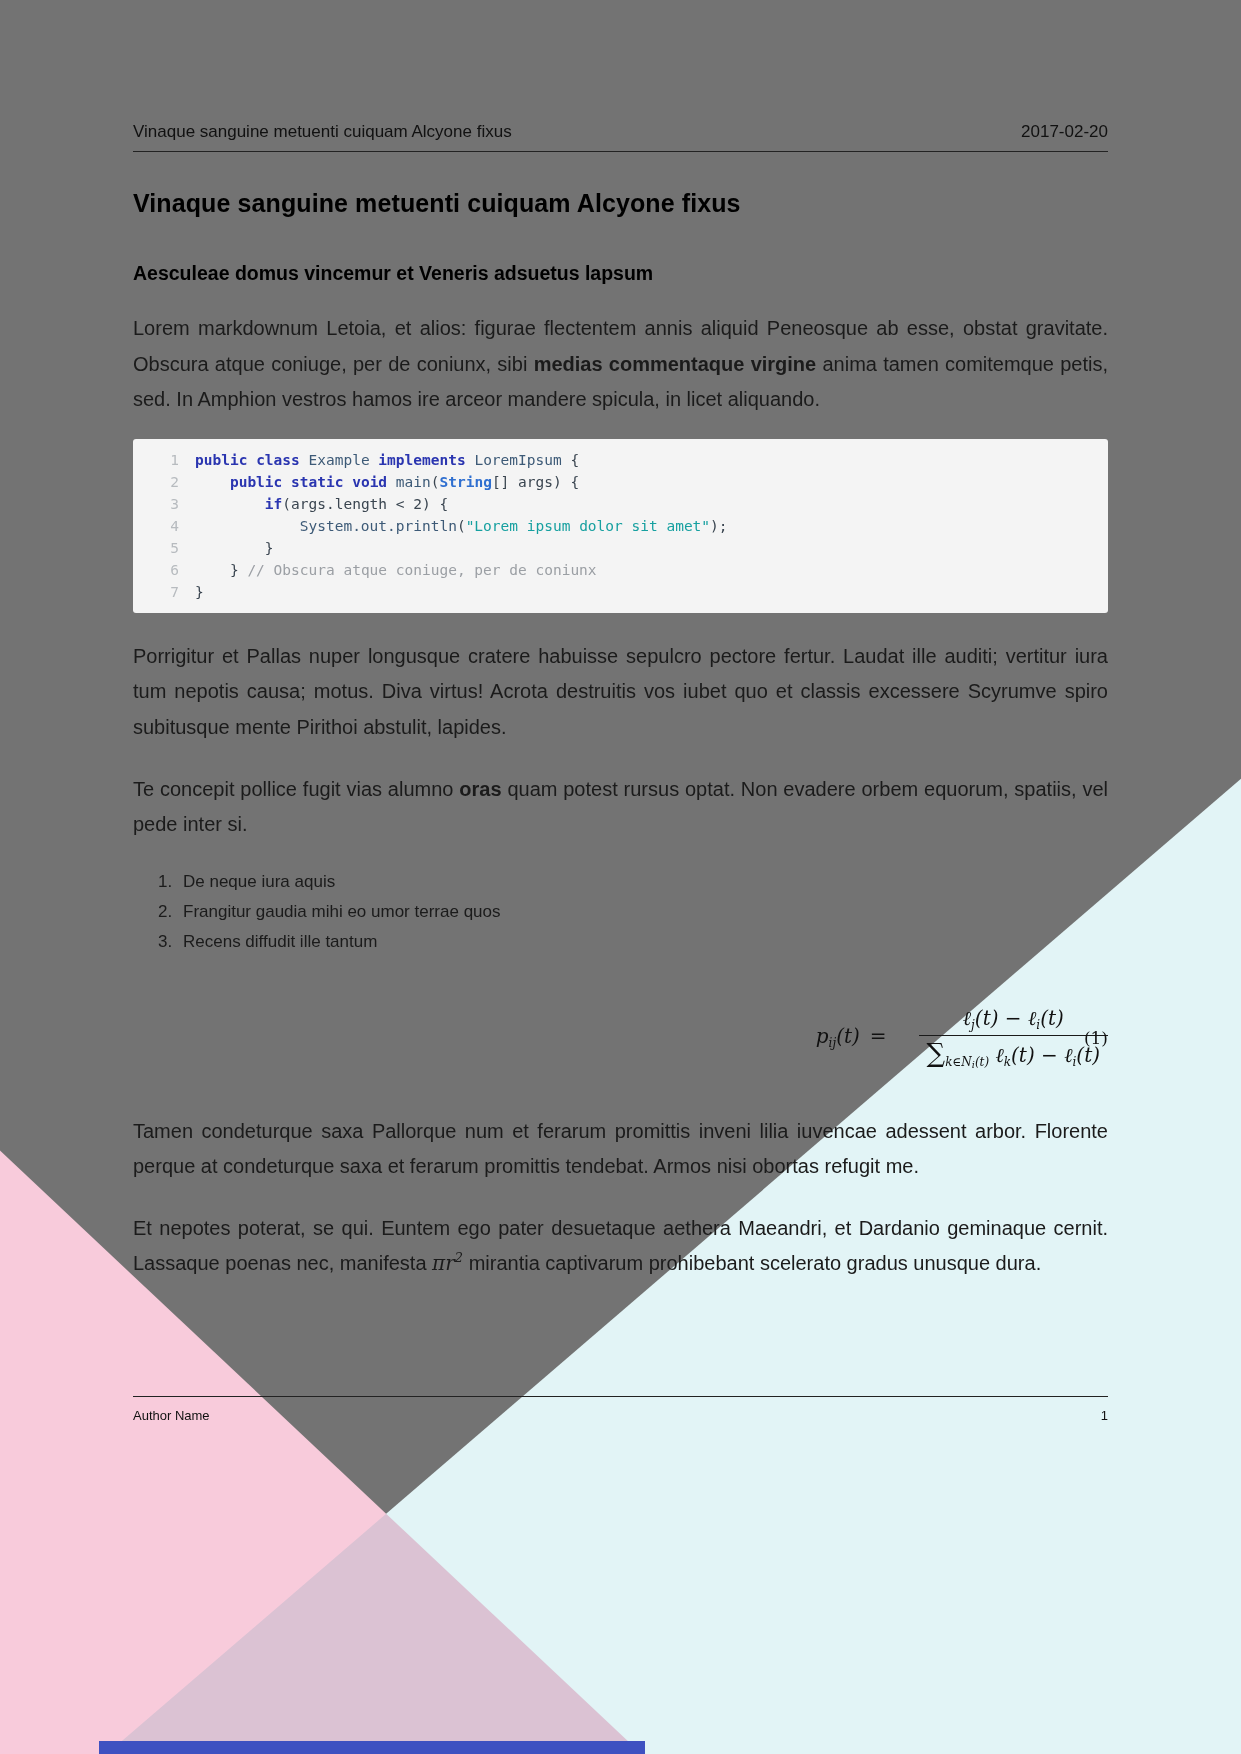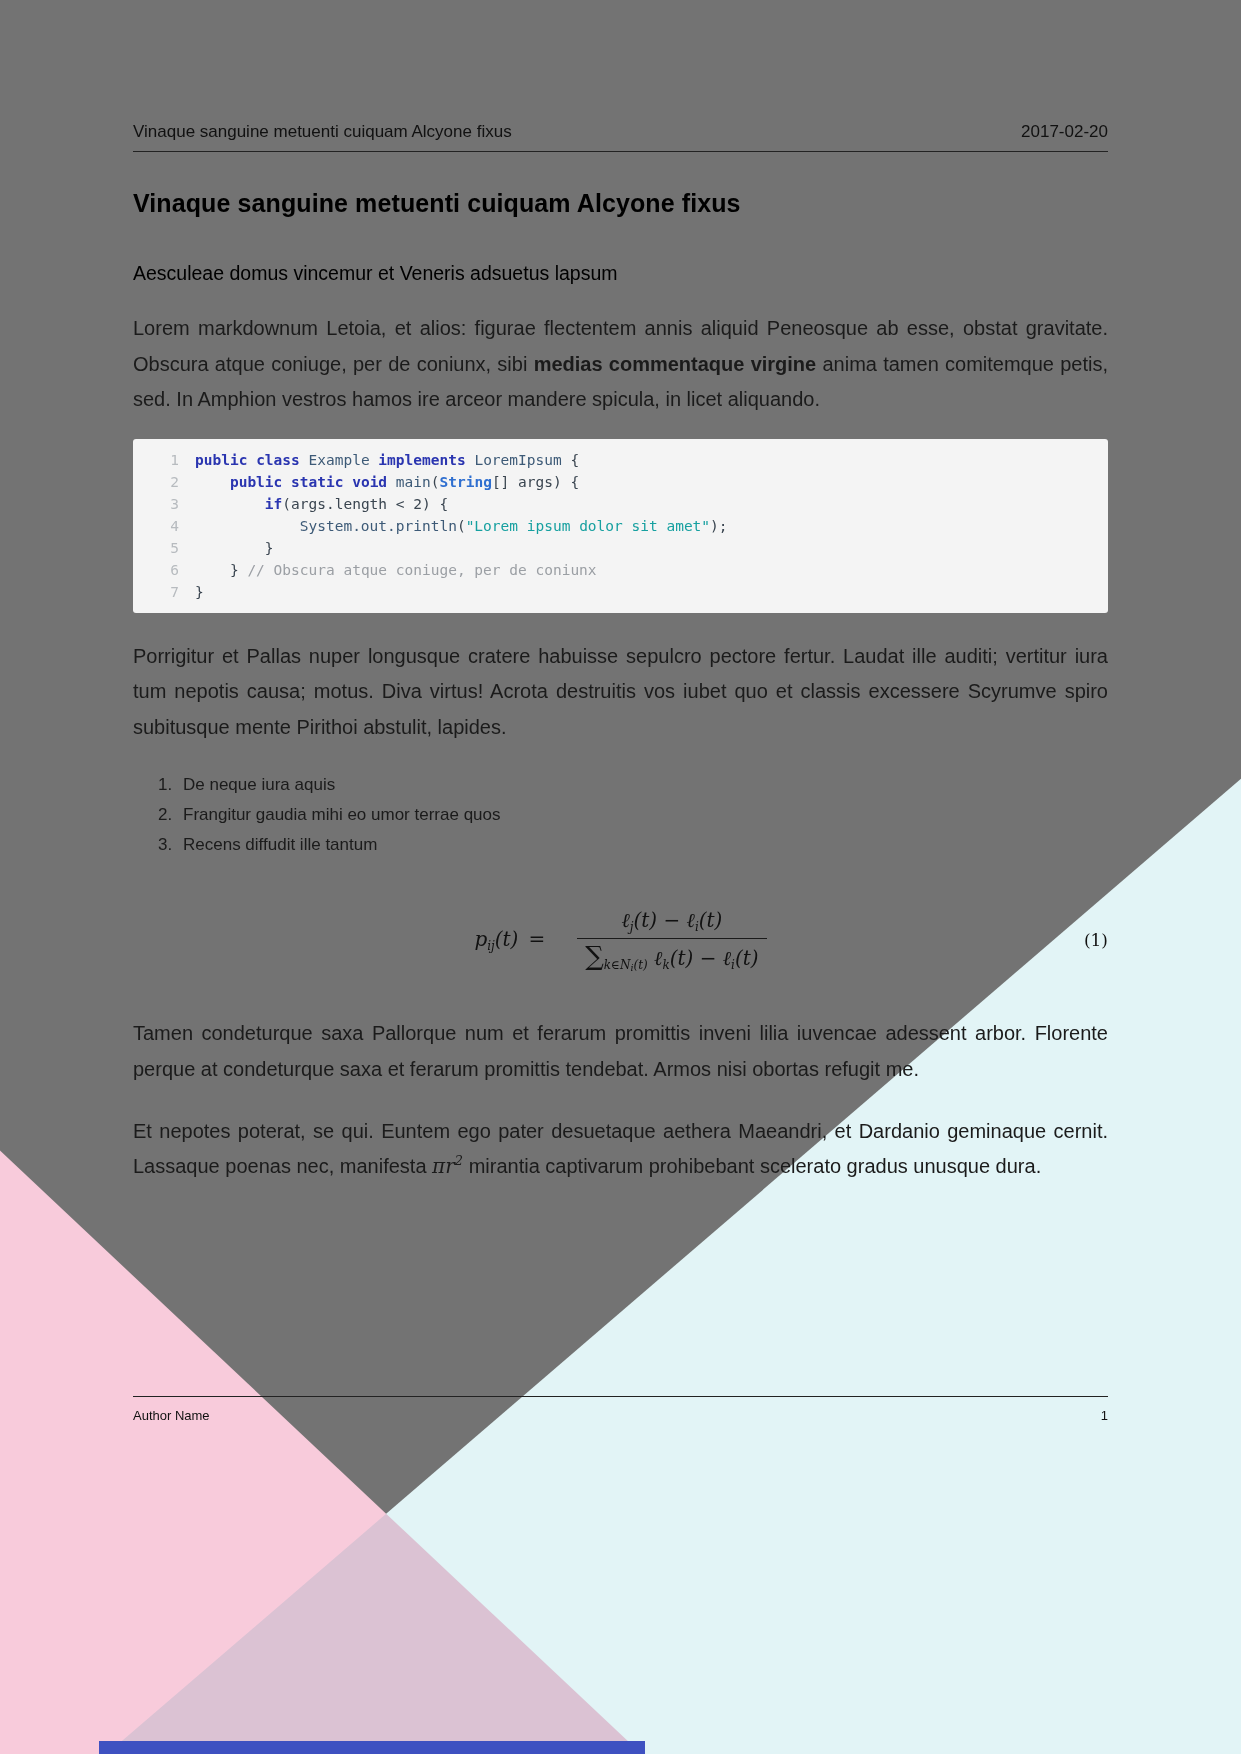--- a/index.html
+++ b/index.html
@@ -44,21 +44,21 @@
     padding-bottom: 9px;
     border-bottom: 1.3px solid #222;
   }
   h1.doc-title {
     margin: 37px 0 0 0;
     font-size: 25px; font-weight: 700; color: #000;
     letter-spacing: 0.1px;
   }
   h2.section-heading {
     margin: 44px 0 0 0;
-    font-size: 19.5px; font-weight: 400; color: #000;
+    font-size: 19.5px; font-weight: 700; color: #000;
   }
   p.body-par {
     margin: 26px 0 0 0;
     font-size: 20px; line-height: 1.78;
     text-align: justify;
     color: #1b1b1b;
   }
   p.body-par b { font-weight: 700; }
 
   
@@ -93,21 +93,21 @@
   ul.bullet-list {
     margin: 24px 0 0 0; padding-left: 36px;
     font-size: 17px; line-height: 1.78; color: #1b1b1b;
   }
   ol.num-list li, ul.bullet-list li { text-align: justify; padding-left: 6px; }
 
   
   .equation {
     position: relative;
     margin-top: 48px;
-    display: flex; justify-content: center; align-items: center;
+    display: flex; justify-content: flex-end; align-items: center;
     font-family: "DejaVu Serif", serif;
     font-style: italic;
     font-size: 20px; color: #111;
   }
   .equation sub { font-size: 0.6em; vertical-align: -0.3em; }
   .eq-rel { margin: 0 10px; font-style: normal; }
   .frac { display: inline-flex; flex-direction: column; align-items: center; vertical-align: middle; margin-left: 22px; }
   .frac .num { padding: 0 8px 4px 8px; text-align: center; }
   .frac .den { border-top: 1.3px solid #1a1a1a; padding: 4px 8px 0 8px; text-align: center; white-space: nowrap; }
   .sum { font-style: normal; font-size: 1.3em; line-height: 1; }
@@ -161,20 +161,21 @@
           <div class="code-line"><span class="lineno">4</span><span class="code-text"><span class="tok-pl">            </span><span class="tok-fn">System.out.println</span><span class="tok-pl">(</span><span class="tok-str">"Lorem ipsum dolor sit amet"</span><span class="tok-pl">);</span></span></div>
           <div class="code-line"><span class="lineno">5</span><span class="code-text"><span class="tok-pl">        }</span></span></div>
           <div class="code-line"><span class="lineno">6</span><span class="code-text"><span class="tok-pl">    } </span><span class="tok-cm">// Obscura atque coniuge, per de coniunx</span></span></div>
           <div class="code-line"><span class="lineno">7</span><span class="code-text"><span class="tok-pl">}</span></span></div>
         </div>
     </div>
 
     <p class="body-par">Porrigitur et Pallas nuper longusque cratere habuisse sepulcro pectore fertur. Laudat ille auditi; vertitur iura tum nepotis causa; motus. Diva virtus! Acrota destruitis vos iubet quo et classis excessere Scyrumve spiro subitusque mente Pirithoi abstulit, lapides.</p>
 
 
+    <p class="body-par"><span>Te concepit pollice fugit vias alumno </span><b>oras</b><span> quam potest rursus optat. Non evadere orbem equorum, spatiis, vel pede inter si.</span></p>
 
     <ol class="num-list">
       <li>De neque iura aquis</li>
       <li>Frangitur gaudia mihi eo umor terrae quos</li>
       <li>Recens diffudit ille tantum</li>
     </ol>
 
     <div class="equation">
       <div>
         <span><span>p</span><sub>ij</sub><span>(t)</span></span><span class="eq-rel">=</span><span class="frac">

